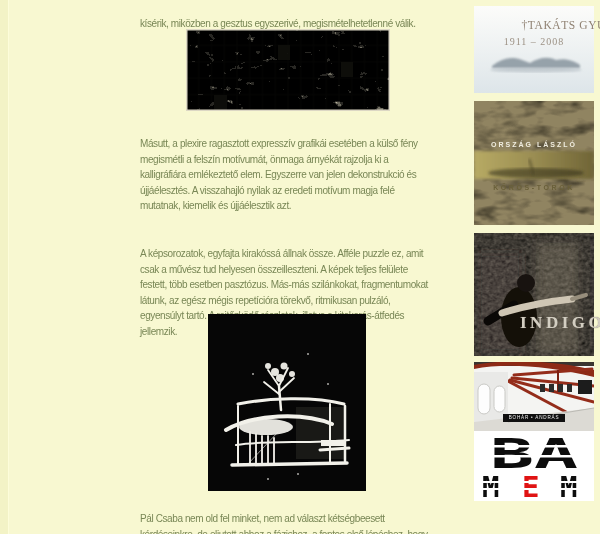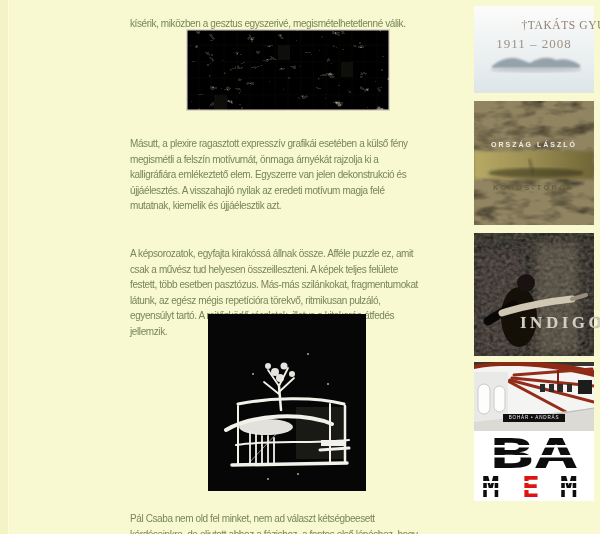--- a/index.html
+++ b/index.html
@@ -5,21 +5,21 @@
   html,body{margin:0;padding:0;}
   body{
     width:600px;height:534px;overflow:hidden;position:relative;
     background:#f8f8d1;
     font-family:"Liberation Sans",sans-serif;
   }
   .page{position:absolute;inset:0;}
   .left-rule{position:absolute;left:0;top:0;width:8px;height:534px;background:#f3f3c6;border-right:1px solid #fdfdda;}
   
   .para{
-    position:absolute;left:130px;width:340px;
+    position:absolute;left:140px;width:340px;
     white-space:pre-line;
     font-size:10px;letter-spacing:-0.4px;line-height:15.5px;
     color:#798756;
   }
   .p-top{top:6px;}
   .p2{top:126px;}
   .p3{top:210px;margin-top:36px;}
   .p4{top:501px;}
   figure{margin:0;padding:0;position:absolute;}
   .fig1{left:186px;top:29px;width:204px;height:82px;}
@@ -32,21 +32,21 @@
   .cover2{top:101px;height:124px;background:#13110a;}
   .cover3{top:233px;height:123px;background:#0b0a08;}
   .cover4{top:362px;height:139px;background:#fff;}
   .c1-title{
     position:absolute;left:0;top:13px;width:120px;text-align:center;
     font-family:"Liberation Serif",serif;font-size:11.5px;letter-spacing:0.6px;
     color:#8f8172;white-space:nowrap;margin-left:38px;
   }
   .c1-sub{
     position:absolute;left:0;top:30px;width:120px;text-align:center;
-    font-family:"Liberation Serif",serif;font-size:13px;letter-spacing:1px;color:#9c9184;
+    font-family:"Liberation Serif",serif;font-size:10px;letter-spacing:1px;color:#9c9184;
   }
   .c2-title{
     position:absolute;left:0;top:40px;width:120px;text-align:center;
     font-size:7px;font-weight:bold;letter-spacing:2px;color:#f0ede0;white-space:nowrap;
   }
   .c2-sub{
     position:absolute;left:0;top:83px;width:120px;text-align:center;
     font-size:7px;font-weight:bold;letter-spacing:2.6px;color:#6a603a;white-space:nowrap;
   }
   .c3-title{

